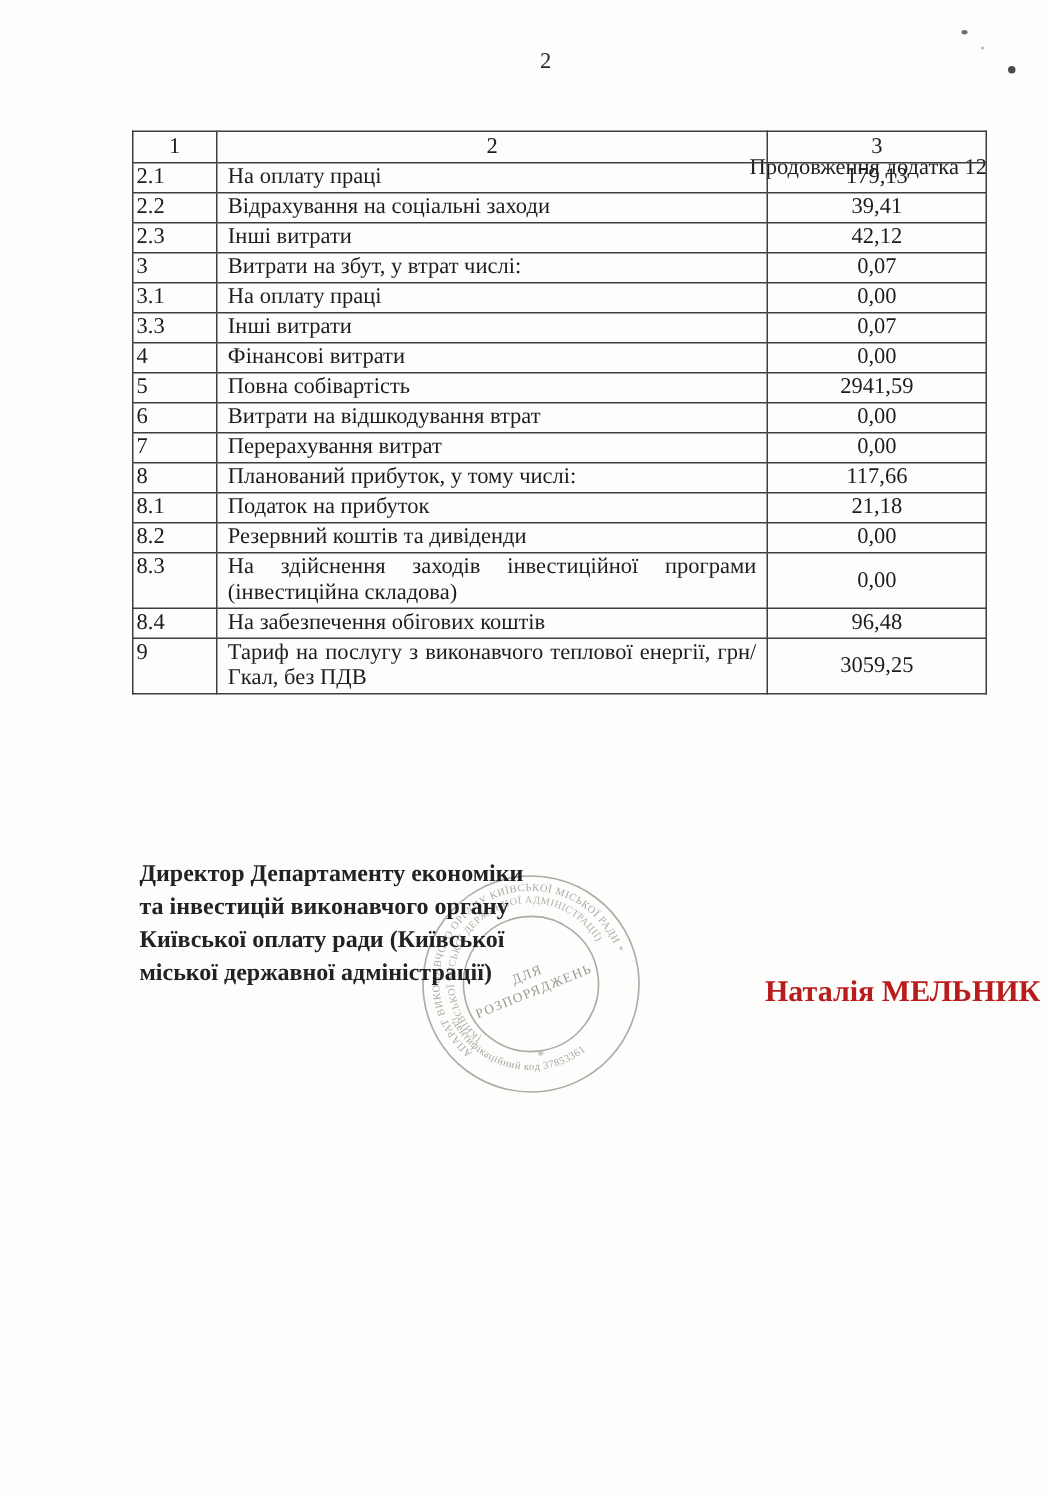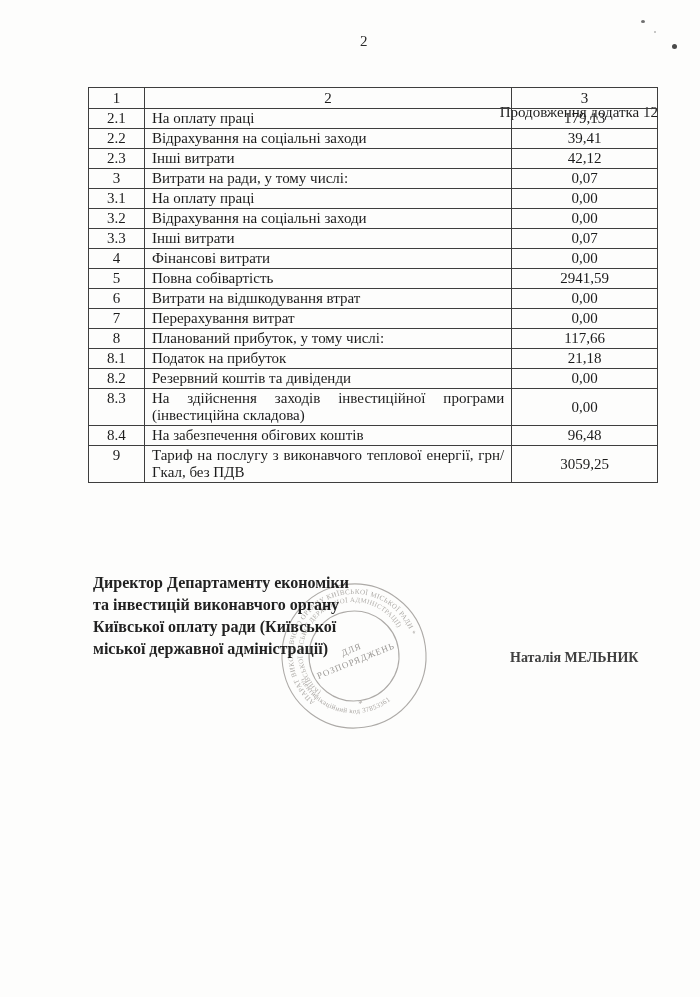--- a/index.html
+++ b/index.html
@@ -22,31 +22,31 @@
   }
   table.tariff {
     position:absolute; top:87px; left:88px; width:570px;
     border-collapse:collapse; font-size:15px; line-height:17px;
     color:#1c1c1c;
   }
   table.tariff th, table.tariff td { border:1px solid #3e3e3e; }
   table.tariff th {
     font-weight:normal; height:21px; text-align:center; vertical-align:middle;
   }
-  td.c1 { width:56px;  text-align:center; vertical-align:top; padding:1px 2px; height:19px;margin-top:44px; }
+  td.c1 { width:56px;  text-align:left; vertical-align:top; padding:1px 2px; height:19px;margin-top:44px; }
   td.c2 { width:368px; text-align:justify; vertical-align:top; padding:1px 7px; height:19px; }
   td.c3 { width:146px; text-align:center; vertical-align:middle; height:19px; }
 
   .signature {
     position:absolute; top:572px; left:93px; width:330px;
     font-weight:bold; font-size:16px; line-height:22px; color:#222222;
   }
   .sign-name {
     position:absolute; top:650px; left:510px;
-    font-weight:bold; font-size:14px; color:#404040; white-space:nowrap;
+    font-weight:bold; font-size:20px; color:#b91c1c; white-space:nowrap;
   }
 
   .stamp {
     position:absolute; left:268px; top:570px; width:172px; height:172px;
     mix-blend-mode:multiply; opacity:.92;
   }
   .stamp circle { fill:none; stroke:#a8a5a2; stroke-width:1.1; }
   .stamp .ring  { font-size:7px;   fill:#a8a5a2; letter-spacing:.4px; }
   .stamp .ring2 { font-size:6.8px; fill:#aeaba8; letter-spacing:.3px; }
   .stamp .code  { font-size:7px;   fill:#a39f9c; letter-spacing:.4px; }
@@ -86,31 +86,26 @@
       <td class="c2">Відрахування на соціальні заходи</td>
       <td class="c3">39,41</td>
     </tr>
         <tr>
       <td class="c1">2.3</td>
       <td class="c2">Інші витрати</td>
       <td class="c3">42,12</td>
     </tr>
         <tr>
       <td class="c1">3</td>
-      <td class="c2">Витрати на ради, у тому числі:</td>
+      <td class="c2">Витрати на збут, у втрат числі:</td>
       <td class="c3">0,07</td>
     </tr>
         <tr>
       <td class="c1">3.1</td>
       <td class="c2">На оплату праці</td>
-      <td class="c3">0,00</td>
-    </tr>
-        <tr>
-      <td class="c1">3.2</td>
-      <td class="c2">Відрахування на соціальні заходи</td>
       <td class="c3">0,00</td>
     </tr>
         <tr>
       <td class="c1">3.3</td>
       <td class="c2">Інші витрати</td>
       <td class="c3">0,07</td>
     </tr>
         <tr>
       <td class="c1">4</td>
       <td class="c2">Фінансові витрати</td>

